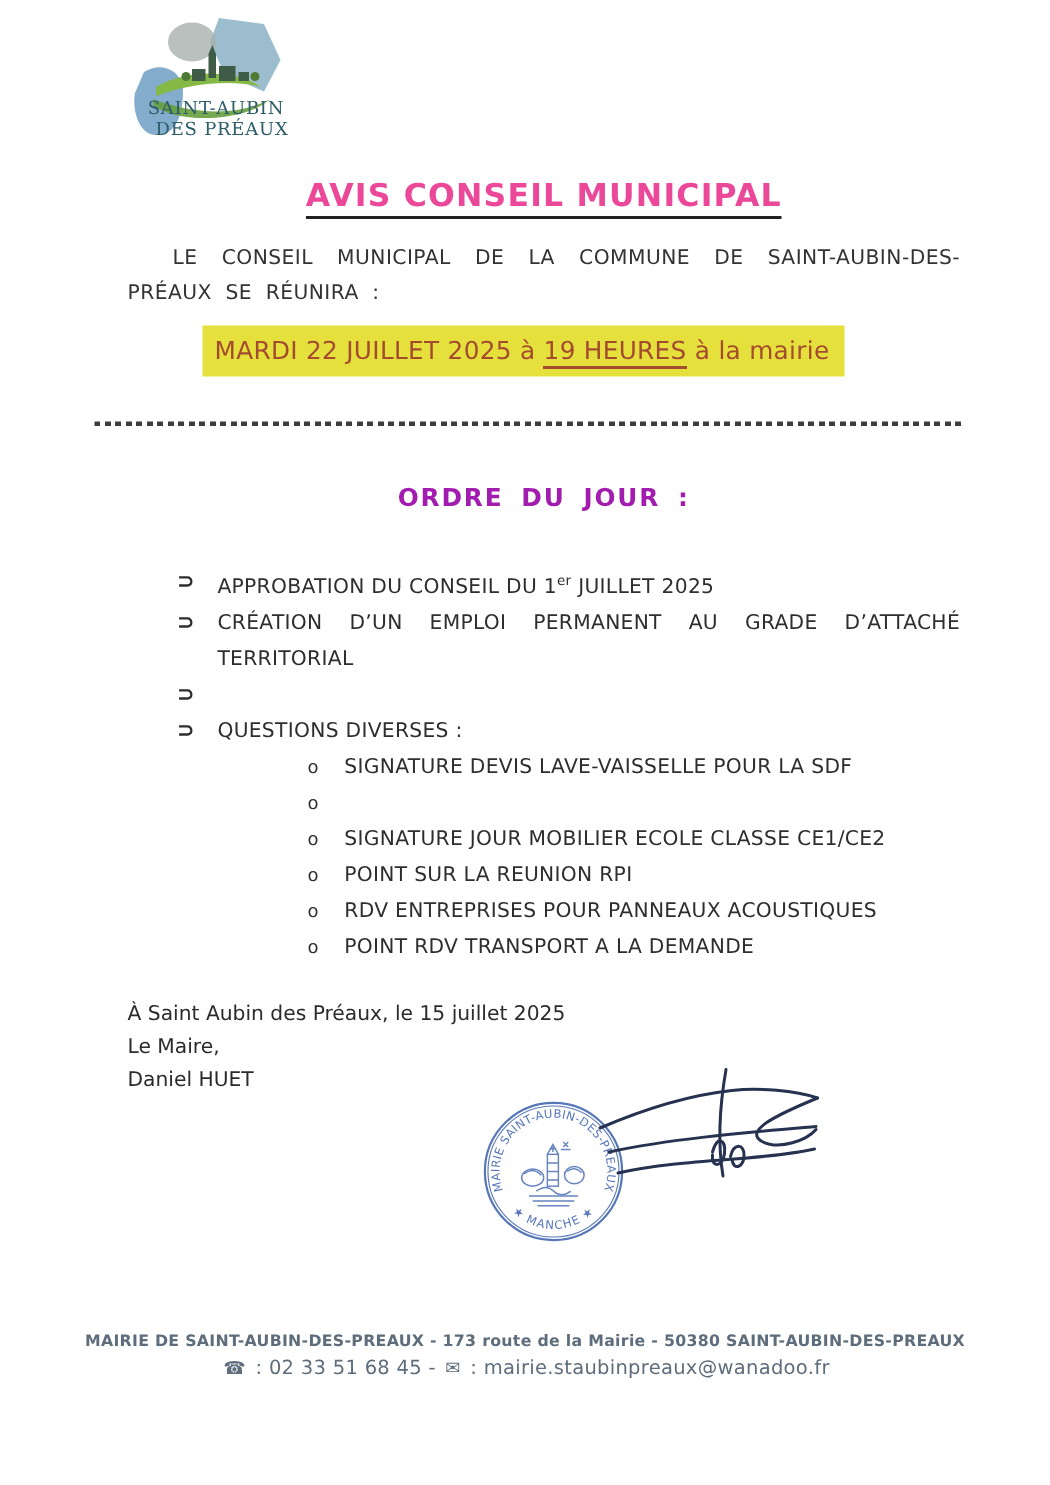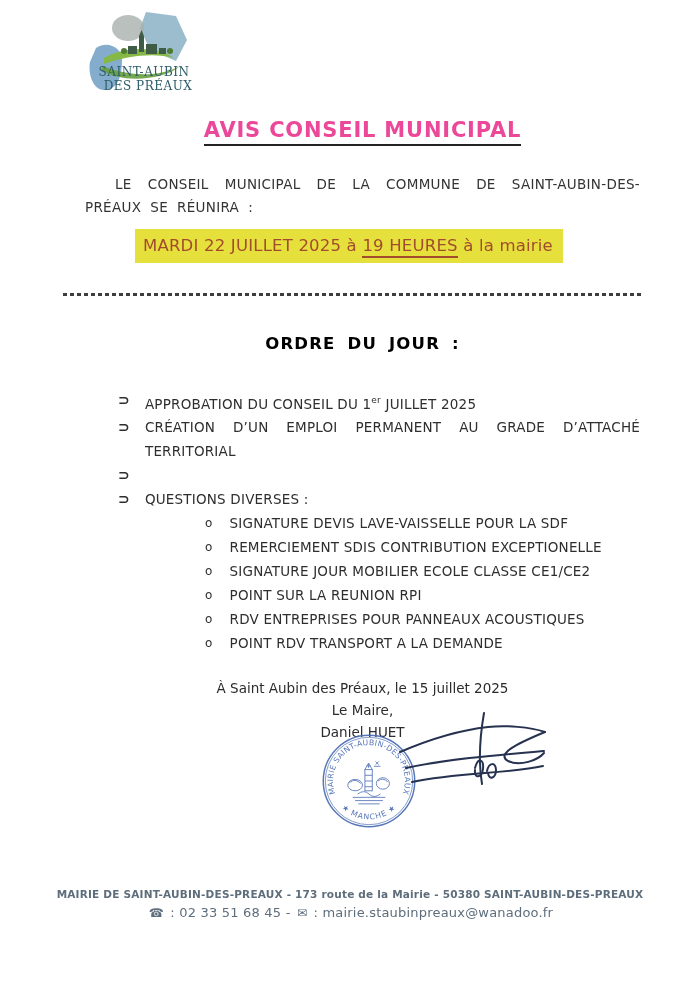--- a/index.html
+++ b/index.html
@@ -16,54 +16,54 @@
 
   
   .logo { position:absolute; left:86px; top:6px; width:116px; height:100px; }
 
   
   .title { text-align:center; font-size:21px; font-weight:bold; letter-spacing:0.8px; line-height:26px; color:#ec4899; }
   .title span { border-bottom:2.5px solid #232323; padding-bottom:2px; }
 
   
   .intro {
-    margin-top:30px; font-size:13.5px; line-height:23px;
+    margin-top:18px; font-size:13.5px; line-height:23px;
     letter-spacing:0.3px; word-spacing:4.5px;
     text-align:justify; text-indent:30px; color:#333;
   }
 
   
   .notice-row { margin-top:10px; padding-left:50px; }
   .notice-hl {
     display:inline-block; background:#e6e03c; color:#a34b2e;
     font-size:16.5px; line-height:34px; padding:0 10px 0 8px;
     letter-spacing:0.2px; white-space:nowrap;
   }
   .notice-hl .time { border-bottom:2px solid #a34b2e; padding-bottom:1px; }
 
   
   .dashes {
     margin:30px 0 0 -22px; width:579px; height:2.5px;
     background:repeating-linear-gradient(90deg,#3d3d3d 0 4px, rgba(0,0,0,0) 4px 7px);
   }
 
   
-  .agenda-heading { margin-top:38px; text-align:center; font-size:16.5px; font-weight:bold; letter-spacing:1.2px; word-spacing:5px; color:#000000; }
+  .agenda-heading { margin-top:38px; text-align:center; font-size:16.5px; font-weight:bold; letter-spacing:1.2px; word-spacing:5px; color:#a21caf; }
   ul.agenda { margin-top:35px; list-style:none; padding-left:33px; }
   ul.agenda li { display:flex; gap:15px; font-size:13.5px; line-height:24px; letter-spacing:0.2px; }
   ul.agenda .blt { font-weight:bold; font-size:14px; line-height:24px; flex:0 0 auto; }
   ul.agenda li.justify .txt { text-align:justify; flex:1 1 auto; }
   sup { font-size:9px; vertical-align:super; }
 
   ul.sub { list-style:none; padding-left:120px; }
   ul.sub li { display:flex; gap:17px; font-size:13.5px; line-height:24px; letter-spacing:0.2px; }
   ul.sub .blt { font-size:12px; line-height:24px; flex:0 0 auto; }
 
   
-  .closing { margin-top:22px; text-align:center; font-size:13.5px; line-height:22px; color:#2b2b2b; }
+  .closing { margin-top:22px; text-align:left; font-size:13.5px; line-height:22px; color:#2b2b2b; }
 
   
   .stamp-wrap { position:absolute; left:308px; top:716px; width:260px; height:150px; }
   .stamp-svg { position:absolute; left:12px; top:16px; width:98px; height:98px; opacity:0.92; }
   .sig-svg   { position:absolute; left:90px; top:-6px; width:150px; height:100px; }
 
   
   .footer { position:absolute; left:0; top:888px; width:700px; text-align:center; color:#5e6d7c; }
   .footer .l1 { font-size:10.5px; letter-spacing:0.2px;font-weight:bold; }
   .footer .l2 { font-size:13px; margin-top:5px; letter-spacing:0.2px; }
@@ -125,21 +125,20 @@
     </li>
   </ul>
 
   <ul class="sub">
     <li>
       <span class="blt">o</span>
       <span class="txt">SIGNATURE DEVIS LAVE-VAISSELLE POUR LA SDF</span>
     </li>
     <li>
       <span class="blt">o</span>
-      <span class="txt">REMERCIEMENT SDIS CONTRIBUTION EXCEPTIONELLE</span>
     </li>
     <li>
       <span class="blt">o</span>
       <span class="txt">SIGNATURE JOUR MOBILIER ECOLE CLASSE CE1/CE2</span>
     </li>
     <li>
       <span class="blt">o</span>
       <span class="txt">POINT SUR LA REUNION RPI</span>
     </li>
     <li>

